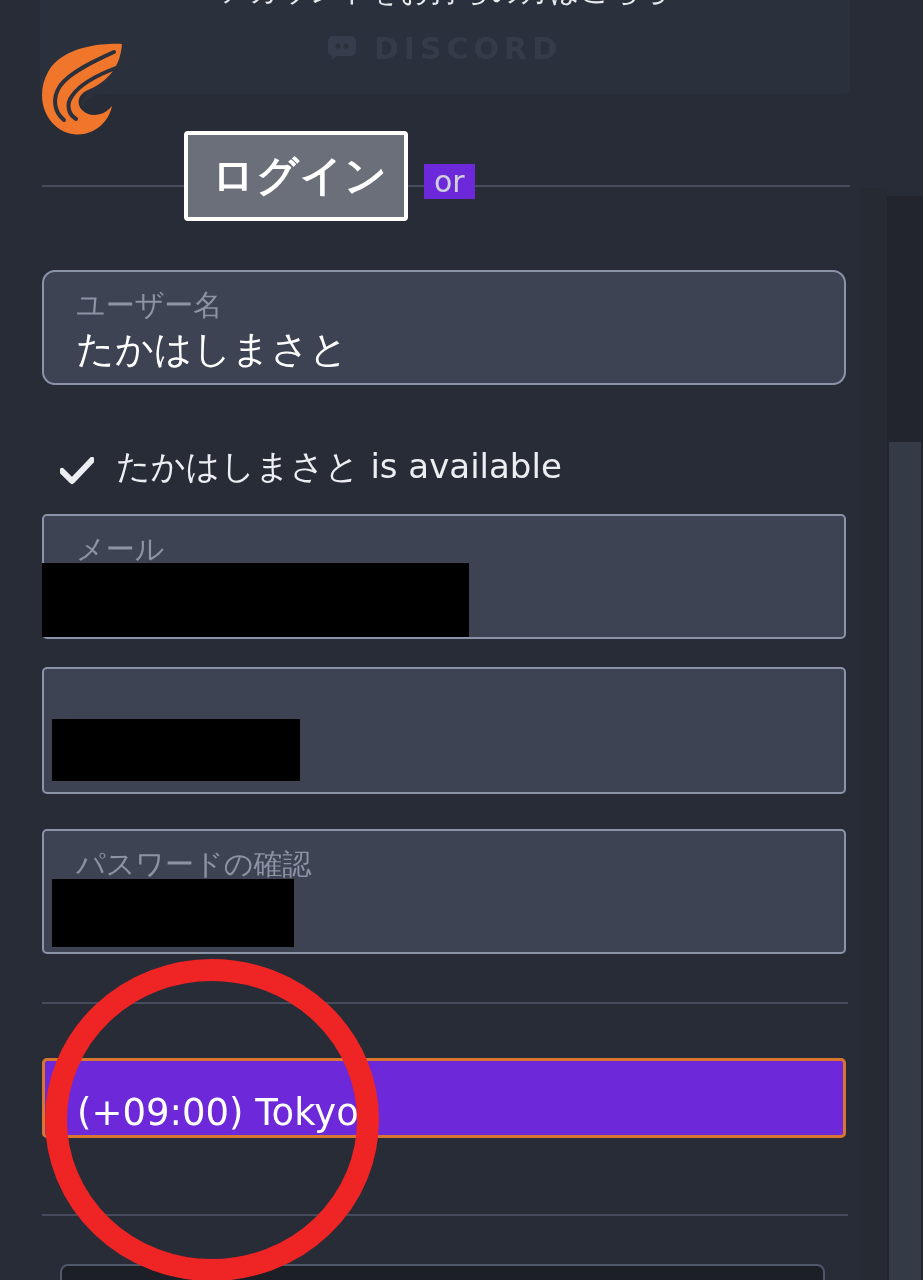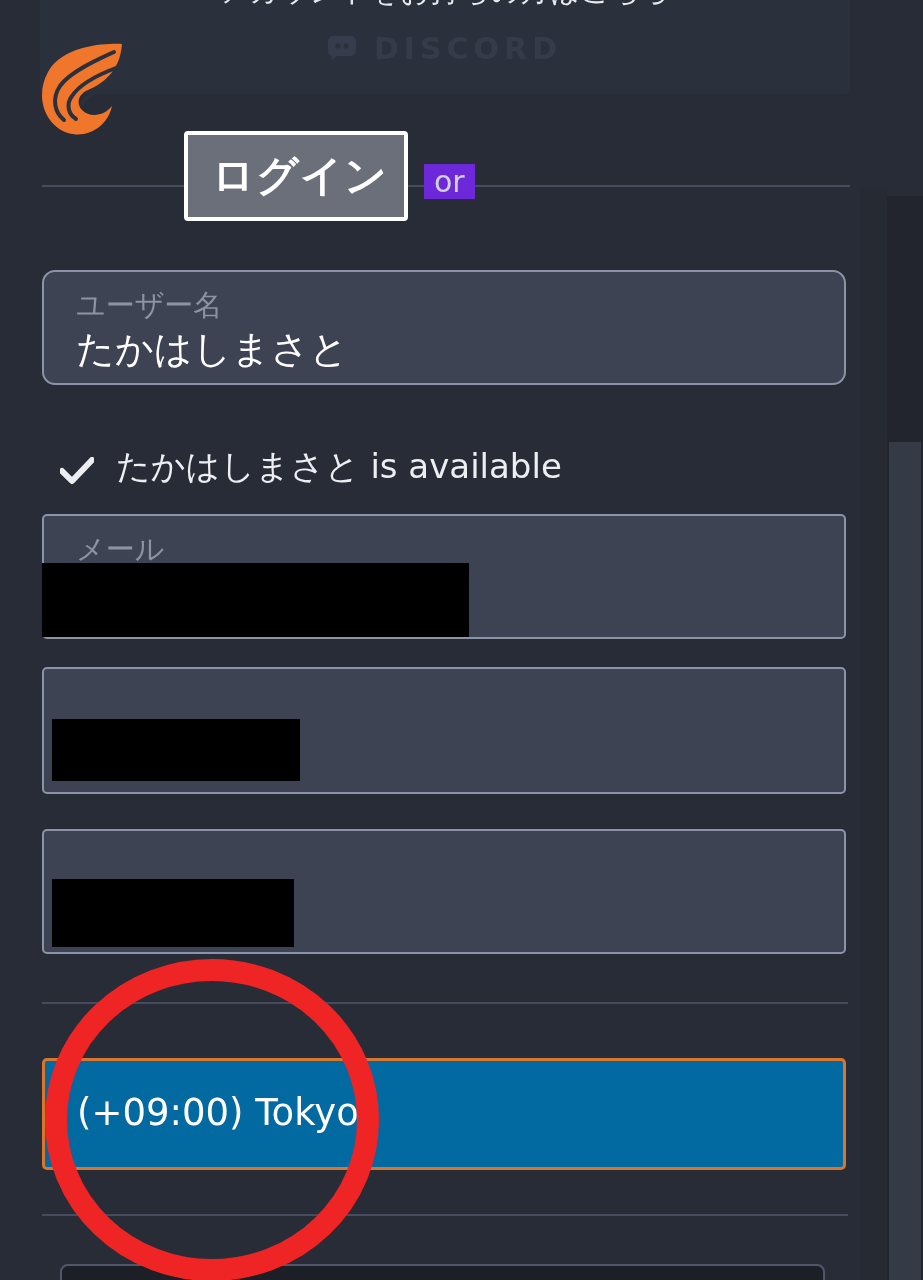--- a/index.html
+++ b/index.html
@@ -204,23 +204,23 @@
     width: 806px;
     height: 2px;
     background: #464c5d;
   }
   #divider-top { top: 1002px; }
   #divider-bottom { top: 1214px; }
 
   
   #field-timezone {
     top: 1058px;
-    height: 112px;
+    height: 80px;
     border: 3px solid #d8762f;
-    background: #0369a1;
+    background: #6d28d9;
     padding-left: 20px;
   }
   #field-timezone .fvalue { top: 30px; font-size: 37px; }
 
   
   .bottom-stub {
     position: absolute;
     left: 60px;
     top: 1264px;
     width: 765px;
@@ -327,20 +327,21 @@
     <div class="field" id="field-email">
       <span class="flabel">メール</span>
       <span class="redaction"></span>
     </div>
 
     <div class="field" id="field-password">
       <span class="redaction"></span>
     </div>
 
     <div class="field" id="field-password-confirm">
+      <span class="flabel">パスワードの確認</span>
       <span class="redaction"></span>
     </div>
 
     <div class="divider" id="divider-top"></div>
 
     <div class="field" id="field-timezone">
       <span class="fvalue">(+09:00) Tokyo</span>
     </div>
 
     <div class="divider" id="divider-bottom"></div>

